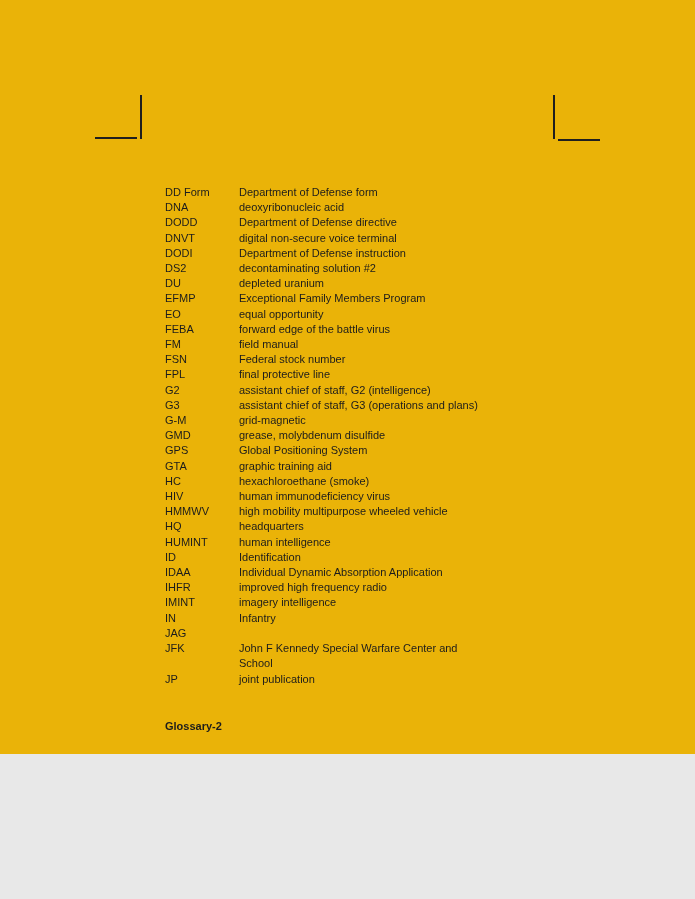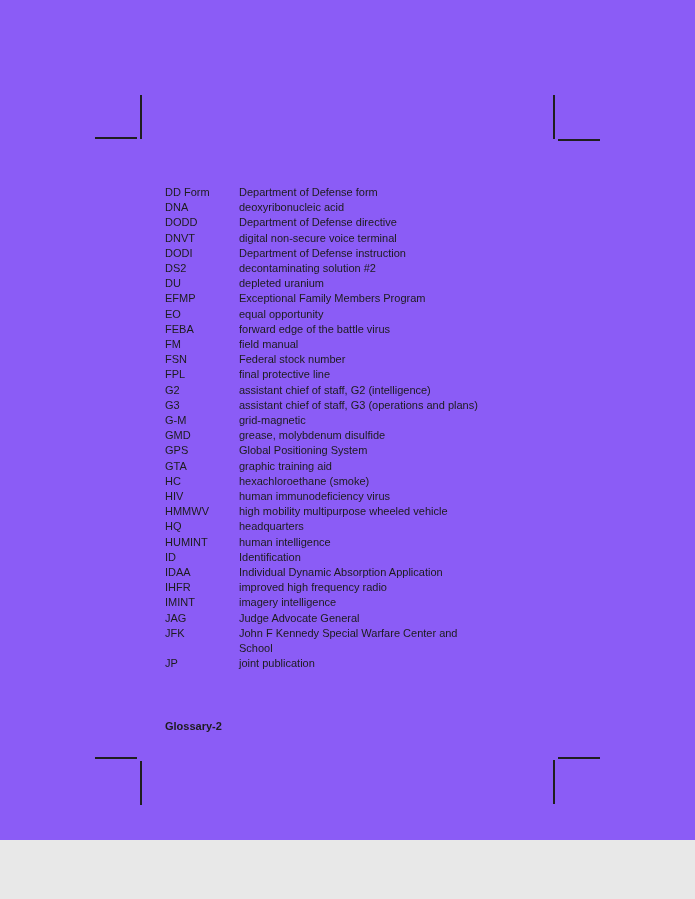--- a/index.html
+++ b/index.html
@@ -3,22 +3,22 @@
 <meta charset="utf-8">
 <style>
   html, body {
     margin: 0;
     padding: 0;
     background: #e8e8e8;
   }
   .page {
     position: relative;
     width: 695px;
-    height: 840px;
-    background: #8b5cf6;
+    height: 754px;
+    background: #eab308;
     overflow: hidden;
     font-family: "Liberation Sans", sans-serif;
     color: #1c1c1c;
   }
   
   .crop {
     position: absolute;
     background: #1f1f1f;
   }
   .crop.v { width: 2px; height: 44px; }
@@ -210,24 +210,27 @@
   <div class="row">
     <span class="term">IHFR</span>
     <span class="def">improved high frequency radio</span>
   </div>
 
   <div class="row">
     <span class="term">IMINT</span>
     <span class="def">imagery intelligence</span>
   </div>
 
+  <div class="row">
+    <span class="term">IN</span>
+    <span class="def">Infantry</span>
+  </div>
 
   <div class="row">
     <span class="term">JAG</span>
-    <span class="def">Judge Advocate General</span>
   </div>
 
   <div class="row">
     <span class="term">JFK</span>
     <span class="def">John F Kennedy Special Warfare Center and
 School</span>
   </div>
 
   <div class="row">
     <span class="term">JP</span>

